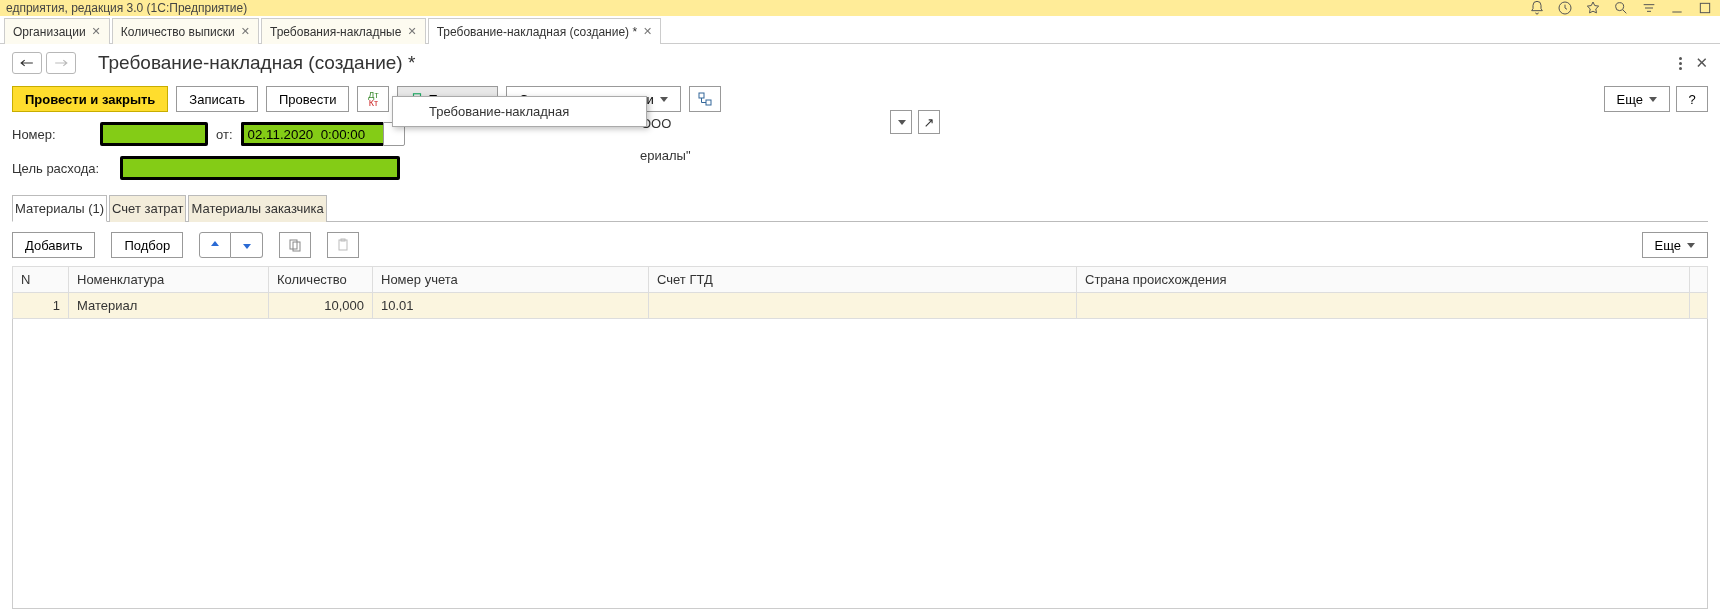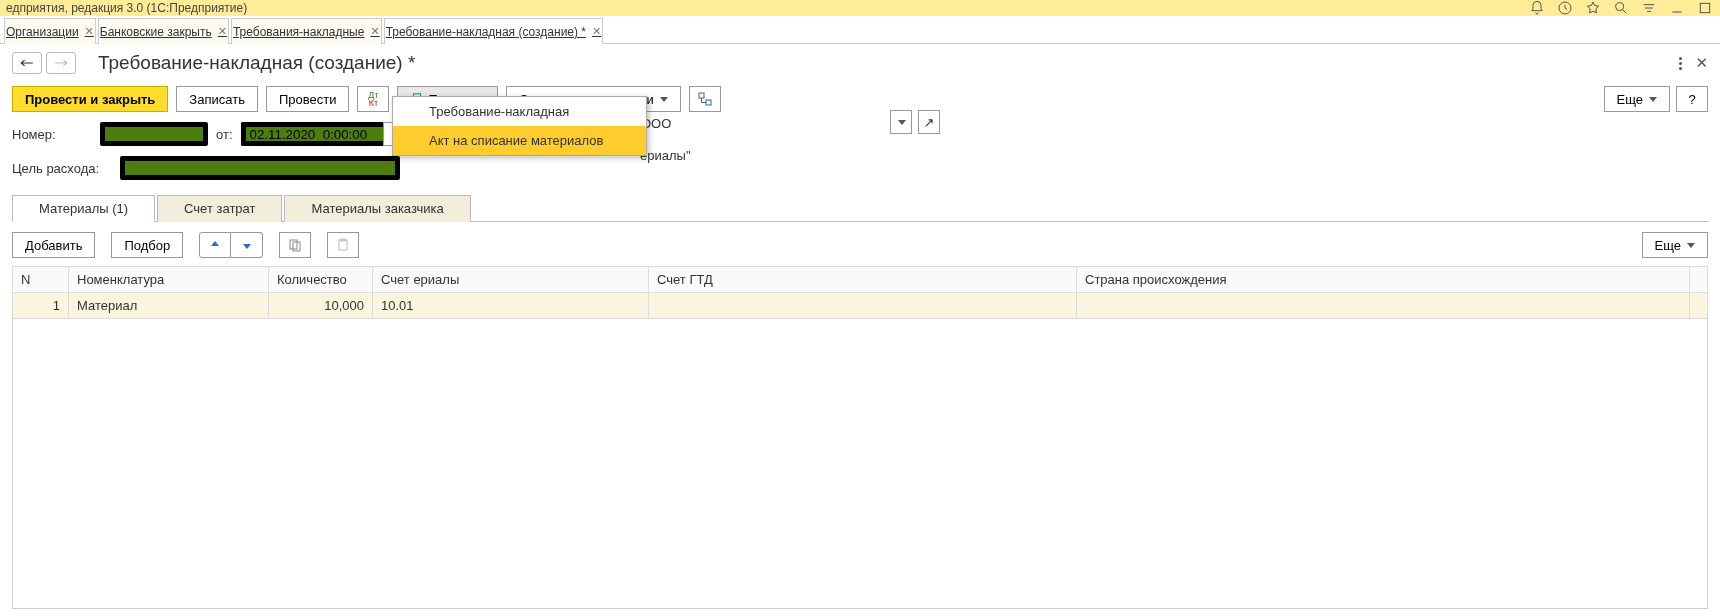--- a/index.html
+++ b/index.html
@@ -5,21 +5,21 @@
   * { box-sizing: border-box; font-family: Arial, sans-serif; }
   body { margin: 0; padding: 0; font-size: 13px; background: #fff; color: #333; }
   
   .titlebar { height: 16px; background: #ffec98; display: flex; align-items: center; padding: 0 6px; justify-content: space-between; }
   .titlebar-left { font-size: 12px; color: #444; }
   .titlebar-right { display: flex; gap: 10px; align-items: center; }
   .tb-icon { width: 18px; height: 18px; display: inline-flex; align-items: center; justify-content: center; color: #555; cursor: pointer; }
   .tb-icon svg { width: 16px; height: 16px; stroke: #555; fill: none; stroke-width: 1.5; }
   
   .tabs { height: 28px; background: #fff; border-bottom: 1px solid #ccc; display: flex; padding-left: 4px; }
-  .tab { display: flex; align-items: center; padding: 0 1px; border: 1px solid #ccc; border-bottom: none; margin-right: 2px; margin-top: 2px; background: #fdfbf0; font-size: 12px; height: 26px; cursor: pointer; text-decoration: underline;}
+  .tab { display: flex; align-items: center; padding: 0 8px; border: 1px solid #ccc; border-bottom: none; margin-right: 2px; margin-top: 2px; background: #fdfbf0; font-size: 12px; height: 26px; cursor: pointer;}
   .tab.active { background: #fff; }
   .tab-close { margin-left: 6px; color: #777; font-size: 11px; }
   
   .content { padding: 8px 12px; position: relative; }
   
   .page-header { display: flex; align-items: center; }
   .nav-arrows { display: flex; gap: 4px; margin-right: 22px;}
   .nav-btn { width: 30px; height: 22px; border: 1px solid #b7b7b7; background: #fff; border-radius: 3px; display: flex; align-items: center; justify-content: center; cursor:pointer;}
   .nav-btn svg { width: 14px; height: 12px; stroke: #333; fill: none; stroke-width: 2;}
   .nav-btn.disabled svg { stroke: #bbb; }
@@ -36,28 +36,28 @@
   .icon-btn { width: 32px; height: 26px; padding: 0; justify-content: center; }
   .chev-down{width:0;height:0;border-left:4px solid transparent;border-right:4px solid transparent;border-top:5px solid #555; margin-left:2px;}
   
   .dtkt { font-size:9px; line-height:8px;}
   .dtkt .dt{color:#3a8a2e;}
   .dtkt .kt{color:#c22;}
   
   .form-row { display: flex; align-items: center; margin-top: 10px; gap: 8px;}
   .label { font-size: 13px; color: #333; width: 80px;}
   .label2 { font-size: 13px; color: #333; width: 100px;}
-  .input { height: 24px; border: 5px solid #000000; background:#4d7c0f; padding: 0 4px; border-radius:2px;}
+  .input { height: 24px; border: 3px solid #000000; background:#84cc16; padding: 0 4px; border-radius:2px;}
   .date-field { display:flex; }
   .date-field .input{ border-top-right-radius:0;border-bottom-right-radius:0; border-right:none;}
   .date-tail { width:22px;height:24px;border:1px solid #999;background:#fff;display:flex;align-items:center;justify-content:center;border-top-right-radius:2px;border-bottom-right-radius:2px;}
   .org-btn{width:22px;height:24px;border:1px solid #999;background:#fff;display:flex;align-items:center;justify-content:center;border-left:none;}
 
   .subtabs { display:flex; margin-top:14px; border-bottom:1px solid #bbb;}
-  .subtab { padding: 5px 26px; border:1px solid #bbb; border-bottom:none; margin-right:2px; background:#f3eddb; font-size:13px; cursor:pointer; position:relative; top:1px;}
+  .subtab { padding: 5px 2px; border:1px solid #bbb; border-bottom:none; margin-right:2px; background:#f3eddb; font-size:13px; cursor:pointer; position:relative; top:1px;}
   .subtab.active { background:#fff; border-bottom:1px solid #fff;}
   
   .table-toolbar{display:flex;gap:16px;margin-top:10px;}
   .tt-group{display:flex;gap:0;}
   .tt-group .btn{border-radius:0;}
   .tt-group .btn:first-child{border-top-left-radius:3px;border-bottom-left-radius:3px;}
   .tt-group .btn:last-child{border-top-right-radius:3px;border-bottom-right-radius:3px;border-left:none;}
   
   .right-more {margin-left:auto;}
   
@@ -131,21 +131,21 @@
       </span>
   </div>
 </div>
 
 <div class="tabs">
   <div class="tab">
       <span>Организации</span>
       <span class="tab-close">✕</span>
     </div>
   <div class="tab">
-      <span>Банковские закрыть</span>
+      <span>Количество выписки</span>
       <span class="tab-close">✕</span>
     </div>
   <div class="tab">
       <span>Требования-накладные</span>
       <span class="tab-close">✕</span>
     </div>
   <div class="tab active">
       <span>Требование-накладная (создание) *</span>
       <span class="tab-close">✕</span>
     </div>
@@ -208,21 +208,20 @@
       <button class="btn">
           <span>Еще</span>
           <span class="chev-down"></span>
         </button>
       <button class="btn icon-btn">?</button>
     </div>
   </div>
 
   <div class="print-menu">
     <div class="print-menu-item">Требование-накладная</div>
-    <div class="print-menu-item highlight">Акт на списание материалов</div>
   </div>
 
   <div class="form-row">
     <span class="label">Номер:</span>
     <input class="input" style="width: 108px;">
     <span>от:</span>
     <div class="date-field">
       <input class="input" style="width: 142px;" value="02.11.2020  0:00:00">
       <div class="date-tail"></div>
     </div>
@@ -288,21 +287,21 @@
         <col style="width:276px">
         <col style="width:428px">
         <col>
         <col style="width:18px">
     </colgroup>
     <thead>
       <tr>
         <th>N</th>
         <th>Номенклатура</th>
         <th>Количество</th>
-        <th>Счет ериалы</th>
+        <th>Номер учета</th>
         <th>Счет ГТД</th>
         <th>Страна происхождения</th>
         <th></th>
       </tr>
     </thead>
     <tbody>
       <tr class="dr">
         <td class="num">1</td>
         <td>Материал</td>
         <td class="qty">10,000</td>

